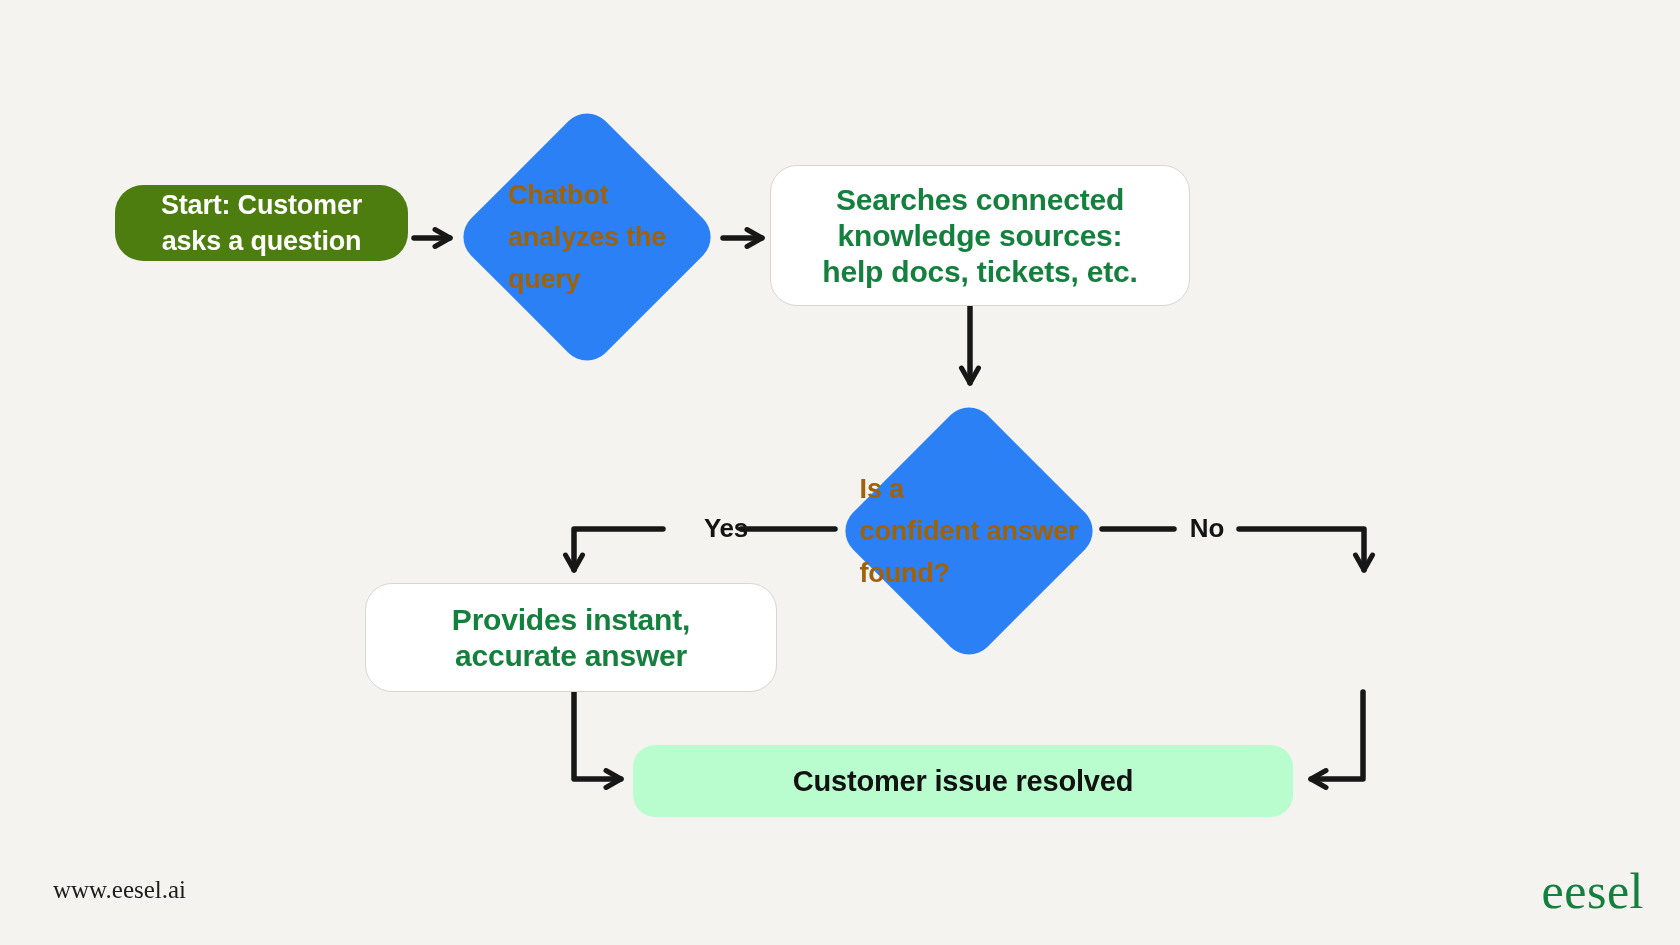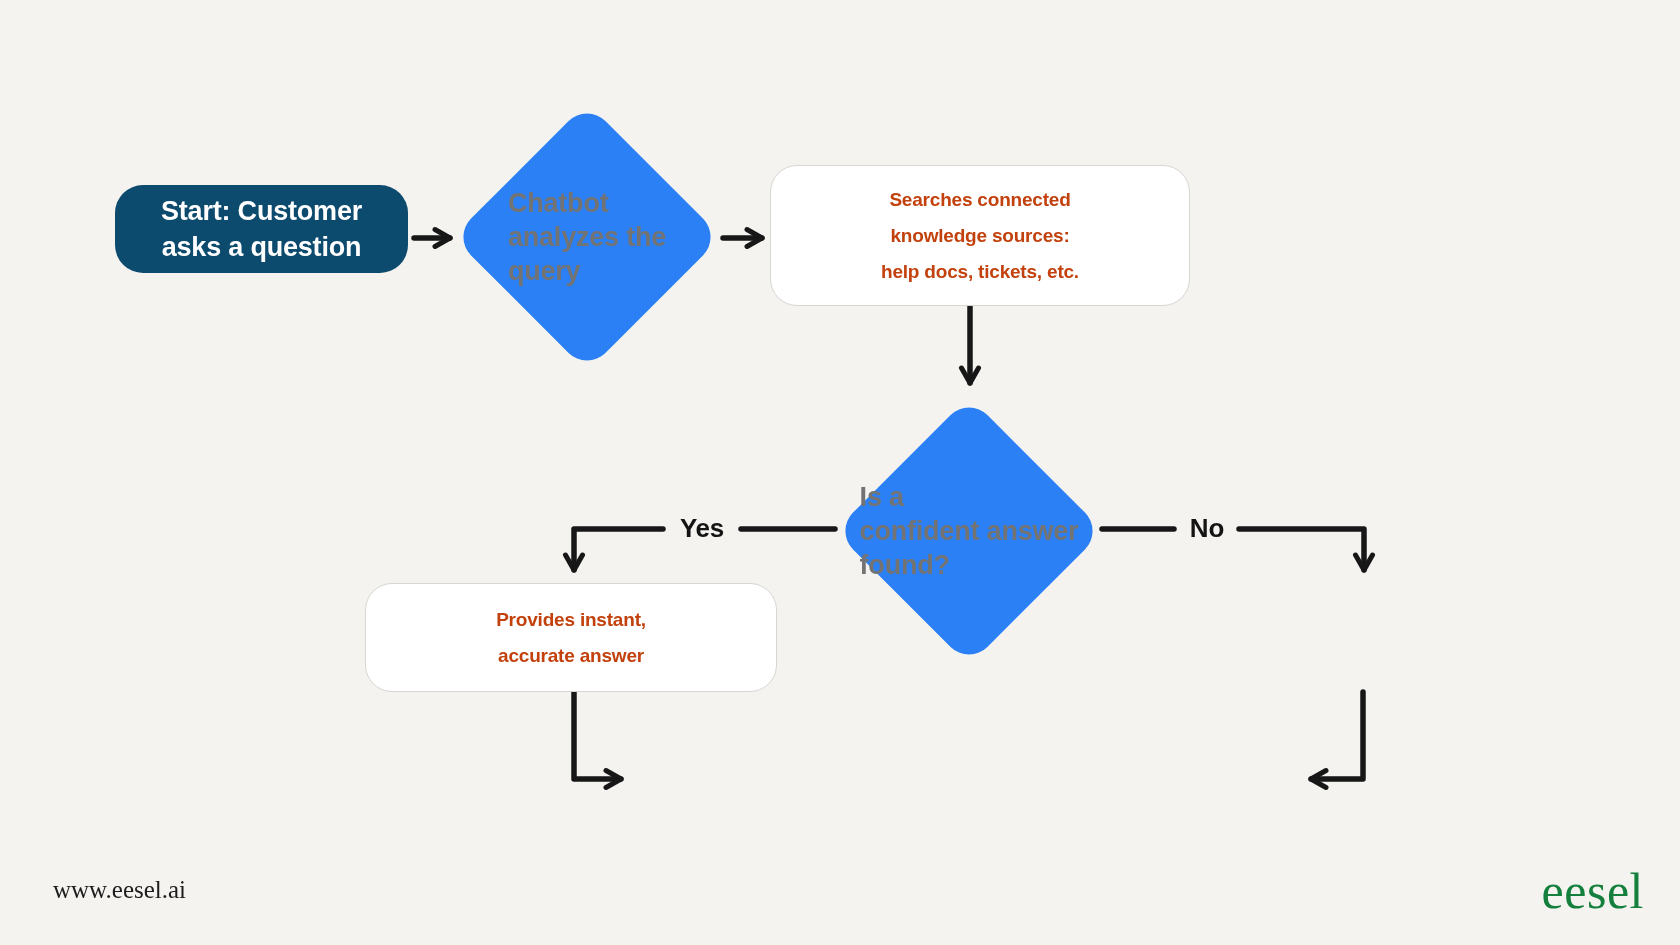--- a/index.html
+++ b/index.html
@@ -10,57 +10,57 @@
     position:relative;overflow:hidden;
   }
   .canvas{position:absolute;inset:0;width:1680px;height:945px;}
   .edges{position:absolute;inset:0;width:1680px;height:945px;}
 
   .node{position:absolute;display:flex;align-items:center;justify-content:center;
         text-align:center;box-sizing:border-box;}
   .label{white-space:pre-line;font-weight:bold;letter-spacing:-0.2px;}
 
   .start-node{
-    left:115px;top:185px;width:293px;height:88px;
-    background:#0c4a6e;border-radius:28px;justify-content:center;
+    left:115px;top:185px;width:293px;height:76px;
+    background:#4d7c0f;border-radius:28px;justify-content:center;
   }
   .start-node .label{color:#ffffff;font-size:27px;line-height:36px;}
 
   .rect-node{
     background:#ffffff;border:1.5px solid #d7d6d3;border-radius:27px;
   }
-  .rect-node .label{color:#c2410c;font-size:19px;line-height:36px;}
+  .rect-node .label{color:#15803d;font-size:30px;line-height:36px;}
 
   .search-box{left:770px;top:165px;width:420px;height:141px;}
   .instant-box{left:365px;top:583px;width:412px;height:109px;}
   .escalate-box{left:1160px;top:585px;width:415px;height:107px;}
 
   .diamond{position:absolute;}
   .diamond-shape{
     position:absolute;inset:39px;background:#2b80f6;border-radius:26px;
     transform:rotate(45deg);
   }
   .diamond .label{
     position:absolute;inset:0;display:flex;align-items:center;justify-content:center;
-    color:#737373;font-size:27px;line-height:34px;
+    color:#a16207;font-size:27px;line-height:42px;
   }
   .analyze-diamond{left:453px;top:103px;width:268px;height:268px;}
   .decision-diamond{left:835px;top:397px;width:268px;height:268px;}
 
   .resolved-node{
     left:633px;top:745px;width:660px;height:72px;
     background:#b9fdce;border-radius:22px;
   }
   .resolved-node .label{color:#121212;font-size:29px;}
 
   .edge-label{
     position:absolute;color:#141414;font-weight:bold;font-size:26px;
     text-align:center;letter-spacing:-0.2px;
   }
-  .yes-label{left:660px;top:513px;width:84px;}
+  .yes-label{left:684px;top:513px;width:84px;}
   .no-label{left:1173px;top:513px;width:68px;}
 
   .footer-url{
     position:absolute;left:53px;top:876px;
     font-family:"Liberation Serif","DejaVu Serif",serif;
     font-size:25px;color:#1c1c1c;
   }
   .brand-logo{
     position:absolute;right:36px;top:862px;
     font-family:"Liberation Serif","DejaVu Serif",serif;
@@ -117,18 +117,21 @@
   <div class="edge-label yes-label">Yes</div>
 
   <div class="edge-label no-label">No</div>
 
   <div class="node rect-node instant-box">
     <div class="label">Provides instant,
 accurate answer</div>
   </div>
 
 
+  <div class="node resolved-node">
+    <div class="label">Customer issue resolved</div>
+  </div>
 
   <div class="footer-url">www.eesel.ai</div>
 
   <div class="brand-logo">eesel</div>
 
 </div>
 
 </body></html>

